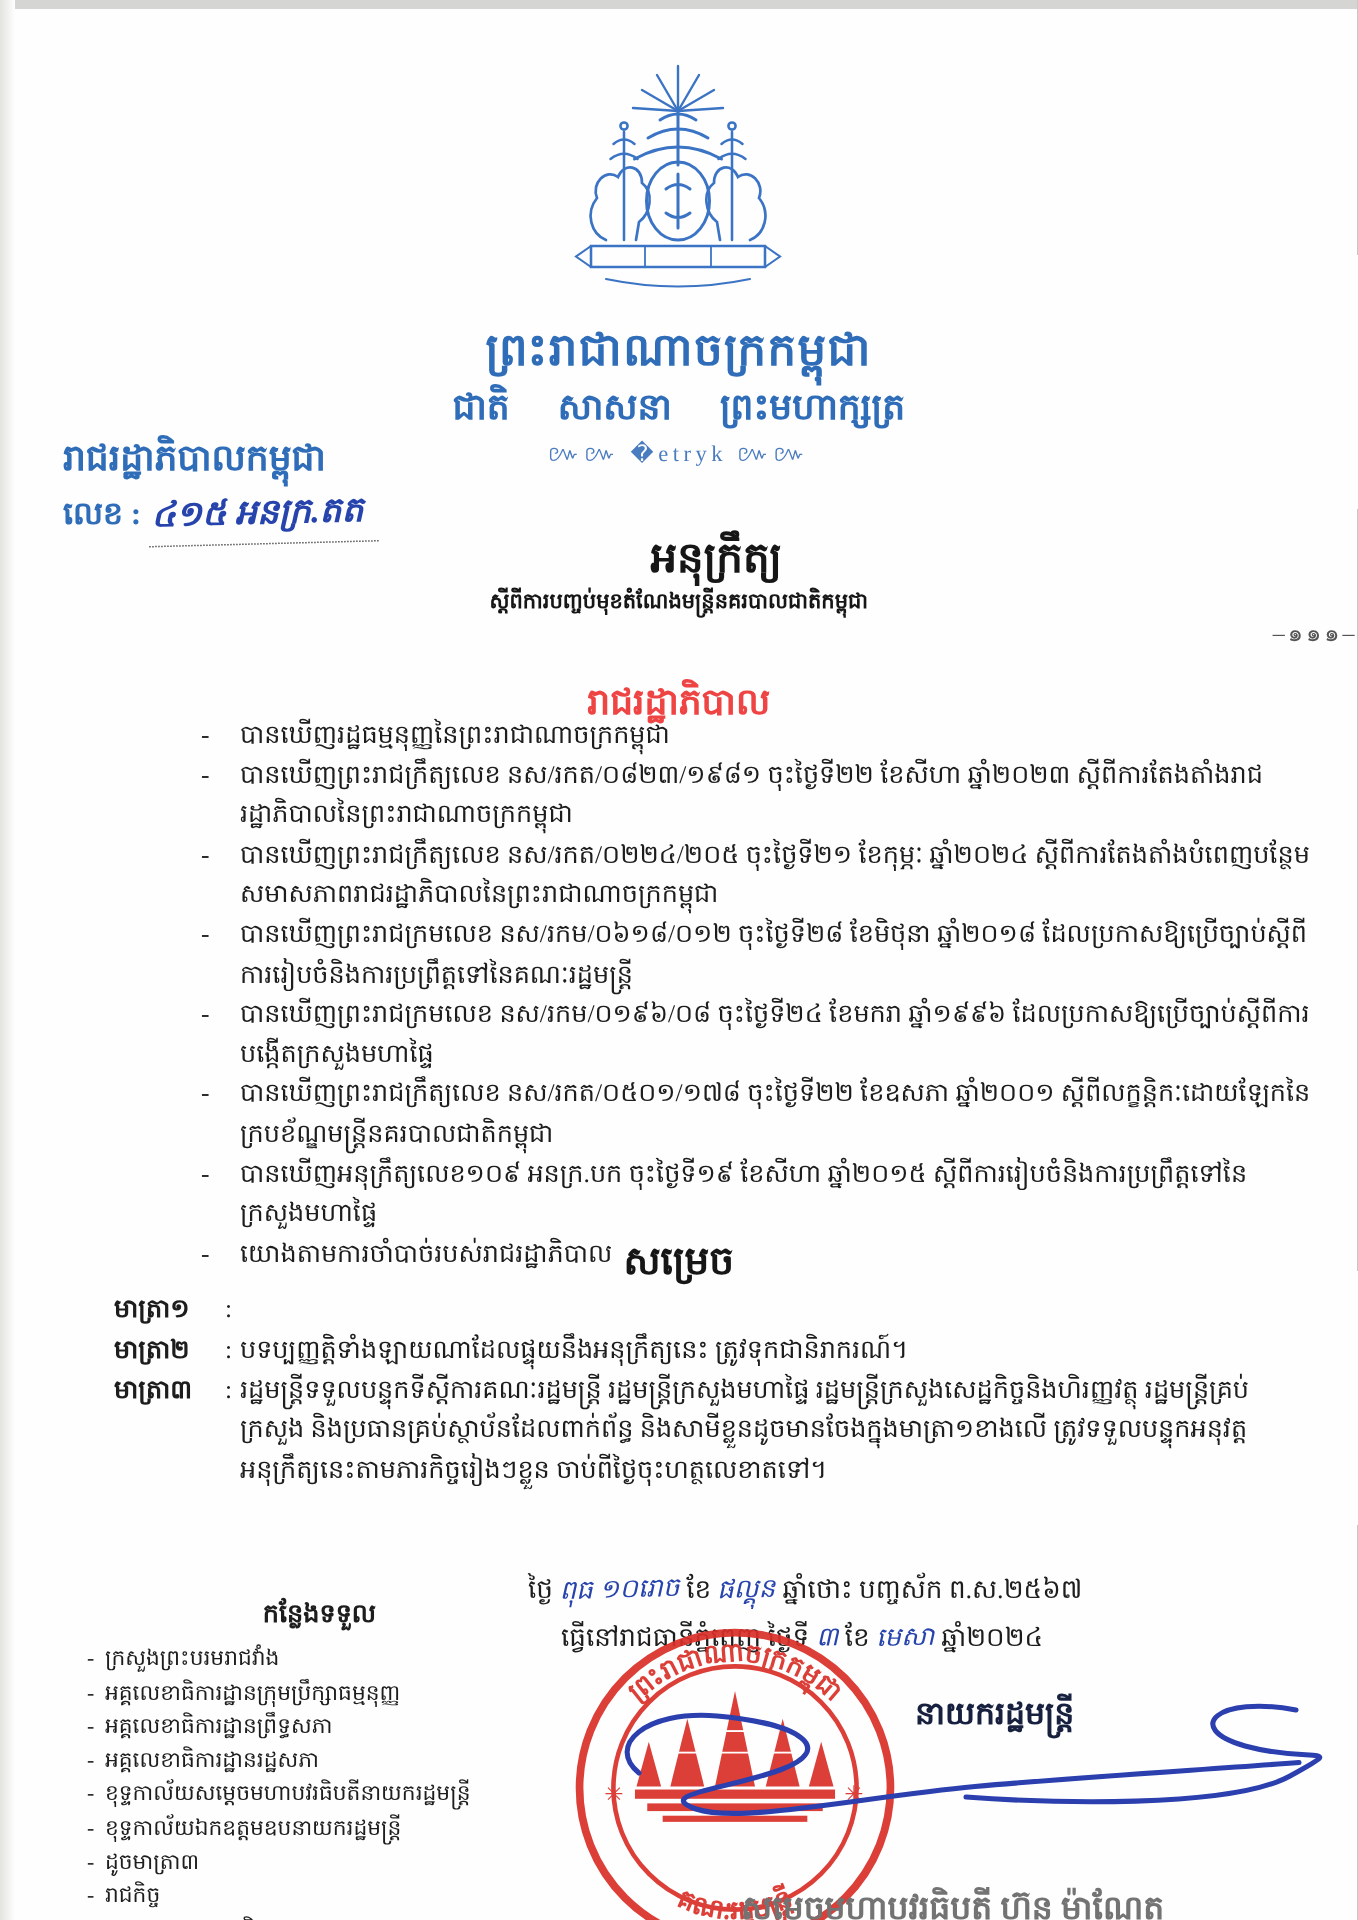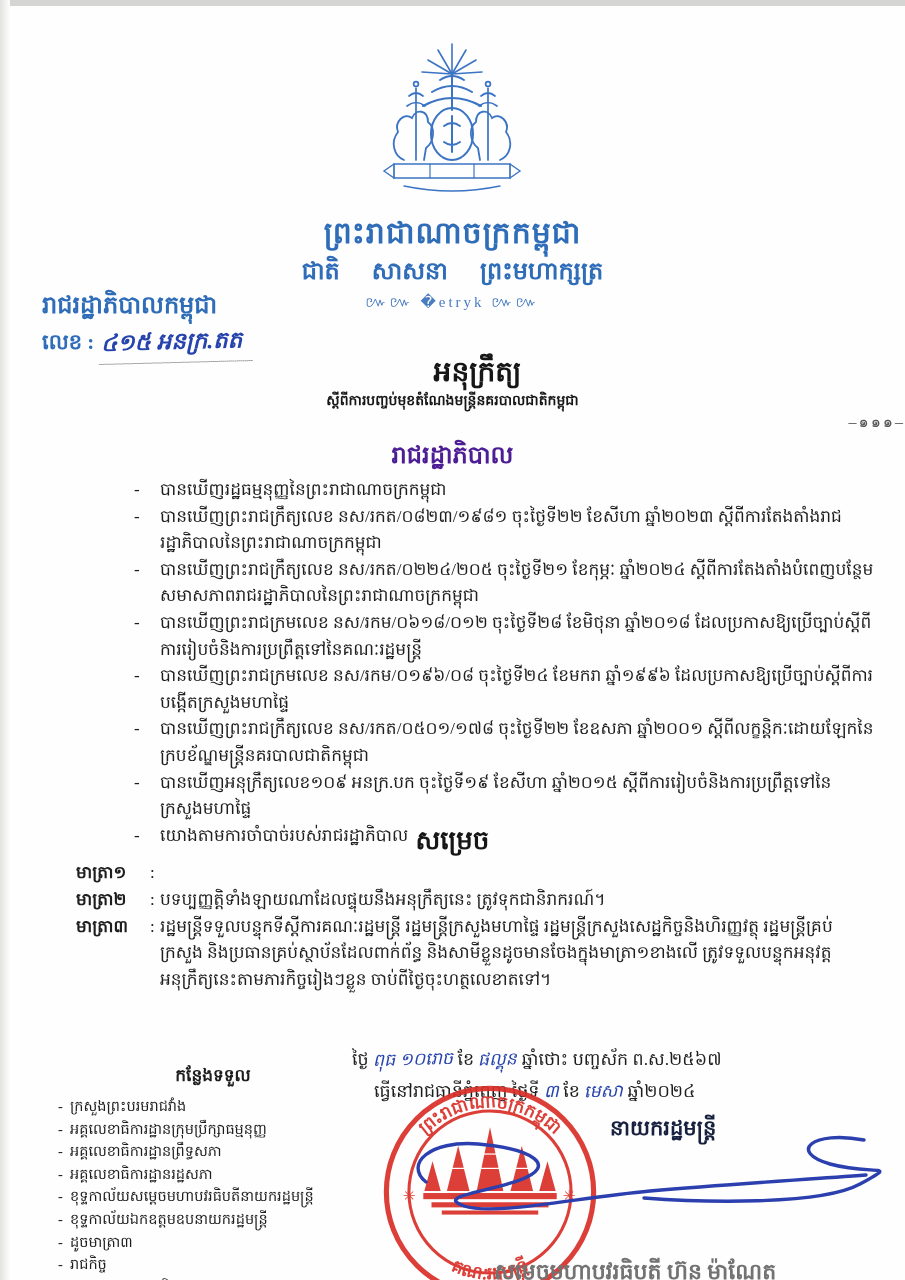--- a/index.html
+++ b/index.html
@@ -14,34 +14,34 @@
   .ctr{left:0;width:905px;text-align:center;}
   .kingdom{top:186px;font-size:30px;font-weight:bold;letter-spacing:1px;}
   .motto{top:228px;font-size:24px;font-weight:bold;word-spacing:26px;}
   .ornament{top:264px;font-size:15px;letter-spacing:3px;color:#4a7cc0;}
   .gov{left:42px;top:262px;font-size:24px;font-weight:bold;}
   .numline{left:42px;top:299px;font-size:21px;font-weight:bold;}
   .numline .val{font-size:23px;font-weight:bold;border-bottom:1.5px dotted #555;padding:0 10px 2px 2px;}
   .doctitle{top:326px;font-size:28px;font-weight:bold;color:#161616;padding-left:25px;}
   .subject{top:363px;font-size:14px;font-weight:bold;color:#161616;}
   .minidiv{top:381px;font-size:16px;letter-spacing:2px;color:#555;text-align:right;}
-  .issuer{top:412px;font-size:24px;font-weight:bold;color:#4c1d95;}
+  .issuer{top:425px;font-size:24px;font-weight:bold;color:#ef4444;}
   .preamble{left:134px;top:449px;width:740px;font-size:17px;line-height:26.6px;}
   .pitem{display:flex;}
   .pmark{width:26px;flex:none;}
   .decide{top:796px;font-size:26px;font-weight:bold;color:#161616;}
   .articles{left:76px;top:832px;width:796px;font-size:17px;line-height:26.8px;}
   .art{display:flex;}
   .alabel{flex:none;width:74px;font-weight:bold;}
   .acolon{flex:none;width:10px;}
   .abody{flex:1;}
   .aname{font-weight:bold;}
   .dateblock{left:352px;top:1020px;width:548px;font-size:17.5px;z-index:1;}
   .dline2{padding-left:22px;margin-top:6px;}
-  .pmtitle{position:absolute;left:258px;top:66px;font-size:21px;font-weight:bold;color:#17213f;width:290px;}
+  .pmtitle{position:absolute;left:258px;top:80px;font-size:21px;font-weight:bold;color:#17213f;width:290px;}
   .sealwrap{left:372px;top:1046px;width:236px;height:236px;z-index:2;opacity:.92;}
   .sigwrap{left:392px;top:1092px;width:515px;height:115px;z-index:3;}
   .ccblock{left:58px;top:1036px;width:310px;z-index:1;}
   .cchead{font-size:17px;font-weight:bold;margin-bottom:6px;text-align:center;}
   .ccitem{font-size:14.5px;line-height:22.6px;display:flex;}
   .ccmark{width:12px;flex:none;}
   .signer{left:400px;top:1230px;width:470px;text-align:center;font-size:22px;font-weight:bold;color:#737373;z-index:4;}
   svg{display:block;}
 </style>
 </head>

